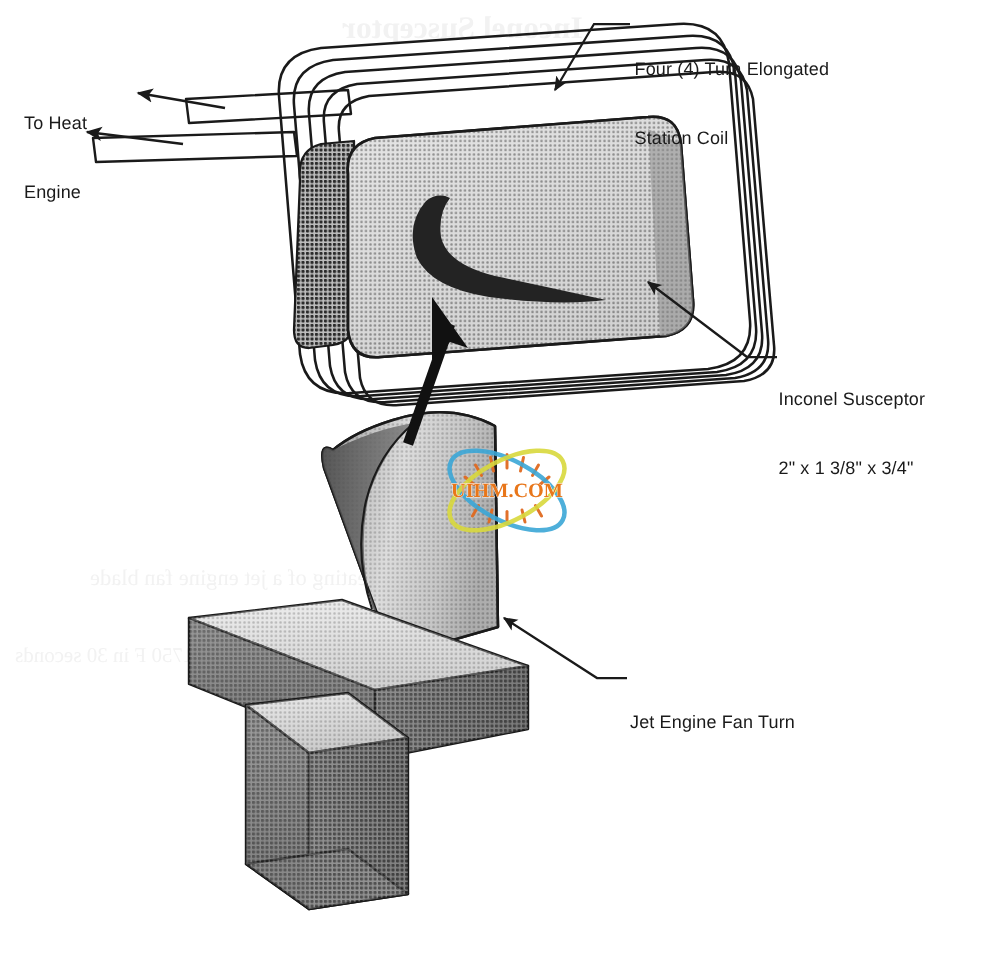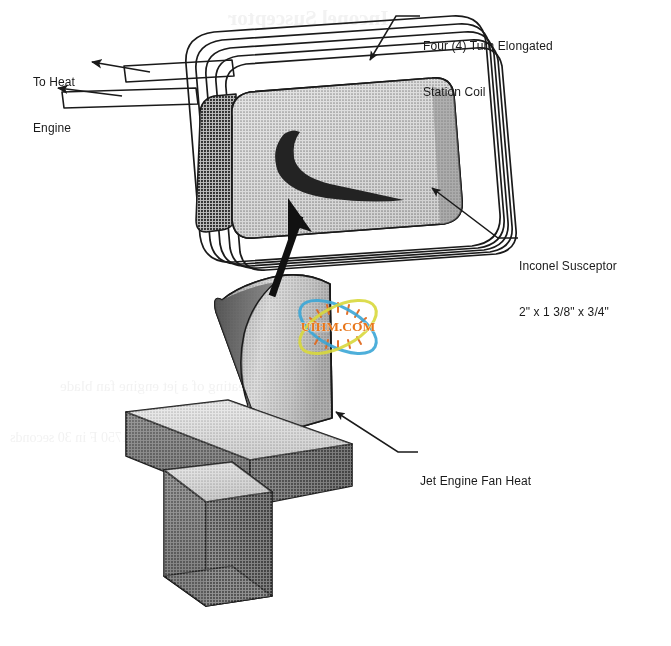--- a/index.html
+++ b/index.html
@@ -25,21 +25,21 @@
   .anno {
     position: absolute;
     font-family: "Liberation Sans", sans-serif;
     font-size: 12px;
     color: #1a1a1a;
     line-height: 1.28;
     white-space: pre;
     letter-spacing: 0.1px;
   }
   #label-coil   { left: 423px; top: 8px;  }
-  #label-heat   { left: 33px;  top: 44px; }
+  #label-heat   { left: 16px;  top: 44px; }
   #label-susc   { left: 519px; top: 228px; }
   #label-blade  { left: 420px; top: 443px; }
   .ghost {
     position: absolute;
     font-family: "Liberation Serif", serif;
     color: #f2f2f2;
     white-space: pre;
     transform: scaleX(-1);
     pointer-events: none;
     user-select: none;
@@ -244,16 +244,16 @@
     <div>To Heat</div>
     <div>Engine</div>
   </div>
 
   <div class="anno" id="label-susc">
     <div>Inconel Susceptor</div>
     <div>2" x 1 3/8" x 3/4"</div>
   </div>
 
   <div class="anno" id="label-blade">
-    <div>Jet Engine Fan Heat</div>
+    <div>Jet Engine Fan Turn</div>
   </div>
 
 </div>
 
 </body></html>

